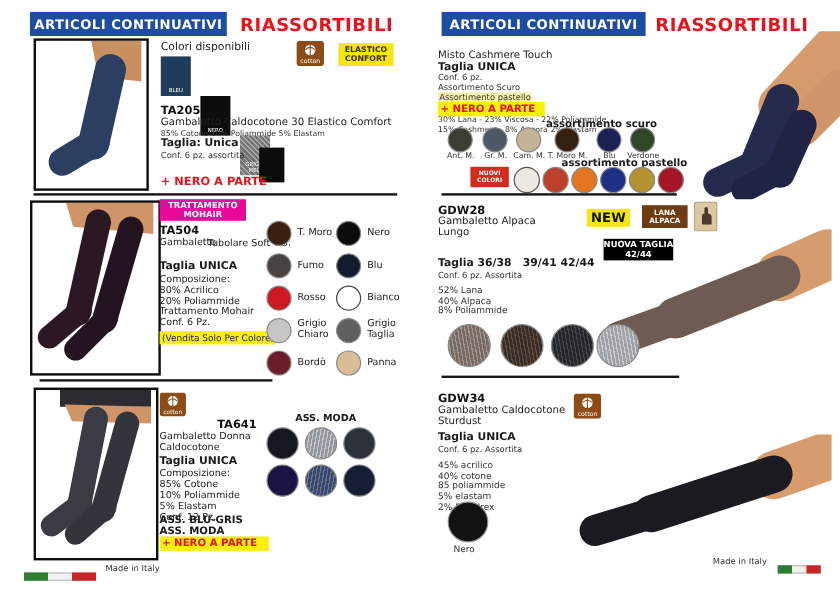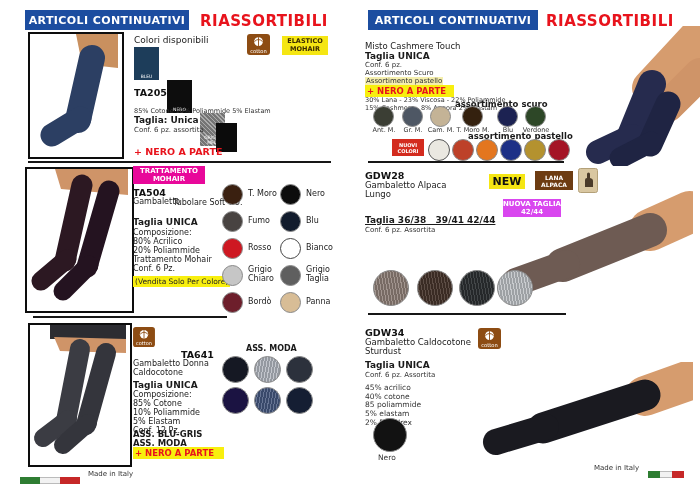--- a/index.html
+++ b/index.html
@@ -16,21 +16,21 @@
   .t7{font-size:7px;line-height:8.5px;color:#333;}
   .t65{font-size:6.5px;line-height:7.5px;color:#333;}
   .red-b{color:#e8131c;font-weight:bold;}
   .yhl{background:#f8ef0e;}
   .yhl-soft{background:#f5efad;}
   .badge{display:flex;align-items:center;justify-content:center;text-align:center;font-weight:bold;}
   .badge-magenta{background:#e8089a;color:#fff;font-size:7px;line-height:8px;}
   .badge-yellow{background:#f5e613;color:#3a2a00;font-size:6.5px;line-height:7.5px;}
   .badge-salmon{background:#e98f77;color:#5c2410;font-size:7.5px;line-height:9px;}
   .badge-brown{background:#6d3c12;color:#fff;font-size:6px;line-height:7px;}
-  .badge-crimson{background:#d946ef;color:#fff;font-size:7px;line-height:8.5px;}
+  .badge-crimson{background:#000000;color:#fff;font-size:7px;line-height:8.5px;}
   .badge-red-sm{background:#d32b1e;color:#fff;font-size:5px;line-height:6px;}
   .badge-new{background:#f5e613;color:#101010;font-size:11px;}
   .circle{border-radius:50%;border:1px solid #8a8a8a;box-sizing:border-box;}
   .sw{box-sizing:border-box;position:relative;}
   .sw-label{position:absolute;bottom:1px;left:0;right:0;text-align:center;
             color:#fff;font-size:4.5px;line-height:5px;}
   .divider{background:#161616;height:2px;}
   .clabel{font-size:8px;line-height:8.5px;color:#222;}
   .flag-seg{display:inline-block;height:7px;vertical-align:middle;}
 </style>
@@ -64,23 +64,24 @@
   </div>
 
   <div class="abs" style="left:247px;top:34px;">
     <svg width="23" height="21" viewBox="0 0 23 21">
       <rect width="23" height="21" rx="3" fill="#8d4c13"></rect>
       <circle cx="11.5" cy="7.6" r="4.4" fill="#fff"></circle>
       <path d="M7.4 7.6 Q11.5 3.4 15.6 7.6 M11.5 3.2 V12" stroke="#8d4c13" stroke-width="0.9" fill="none"></path>
       <text x="11.5" y="18.5" font-size="5.2" fill="#fff" text-anchor="middle" font-family="DejaVu Sans">cotton</text>
     </svg>
   </div>
-  <div class="abs badge badge-yellow" style="left:282px;top:36px;width:46px;height:19px;">ELASTICO MOHAIR</div>
+  <div class="abs badge badge-yellow" style="left:282px;top:36px;width:46px;height:19px;">ELASTICO CONFORT</div>
 
   <div class="abs code" style="left:134px;top:87px;">TA205</div>
+  <div class="abs t8" style="left:134px;top:98px;width:200px;font-size:8.5px;">Gambaletto Caldocotone 30 Elastico Comfort</div>
   <div class="abs t65" style="left:134px;top:108px;">85% Cotone  10% Poliammide  5% Elastam</div>
   <div class="abs b" style="left:134px;top:115px;font-size:9px;">Taglia: Unica</div>
   <div class="abs t7" style="left:134px;top:126px;">Conf. 6 pz. assortita</div>
   <div class="abs" style="left: 216px; top: 123px; width: 21px; height: 29px; background-color: rgb(11, 11, 11);"></div>
   <div class="abs red-b" style="left:134px;top:146px;font-size:9.5px;">+ NERO A PARTE</div>
 
   <div class="abs divider" style="left:28px;top:161px;width:303px;"></div>
 
   <div class="abs photo-box" style="left:25px;top:167px;width:105px;height:142px;">
     <svg width="101" height="138" viewBox="0 0 101 138">
@@ -242,22 +243,27 @@
   <div class="abs" style="left:578px;top:168px;">
     <svg width="20" height="25" viewBox="0 0 20 25">
       <rect x="0.5" y="0.5" width="19" height="24" rx="2" fill="#d9c7a1" stroke="#b3a078"></rect>
       <path d="M7 19 V12 q0-2 2-2 l0-4 q0-1.5 1.5-1.5 q1.5 0 1.5 1.5 l0 4 q3 .5 3 3 V19 Z" fill="#4a3a28"></path>
     </svg>
   </div>
   <div class="abs badge badge-crimson" style="left:503px;top:199px;width:58px;height:18px;flex-direction:column;">
     <div>NUOVA TAGLIA</div>
     <div>42/44</div>
   </div>
-  <div class="abs b" style="left:365px;top:215px;font-size:9px;white-space:pre;text-decoration:underline;">Taglia 36/38   39/41 42/44</div>
+  <div class="abs b" style="left:365px;top:215px;font-size:9px;white-space:pre;">Taglia 36/38   39/41 42/44</div>
   <div class="abs t7" style="left:365px;top:226px;">Conf. 6 pz. Assortita</div>
+  <div class="abs" style="left:365px;top:238px;">
+    <div class="t7" style="font-size:7.5px;line-height:8.5px;">52% Lana</div>
+    <div class="t7" style="font-size:7.5px;line-height:8.5px;">40% Alpaca</div>
+    <div class="t7" style="font-size:7.5px;line-height:8.5px;">8% Poliammide</div>
+  </div>
   <div class="abs circle" style="left: 373px; top: 270px; width: 36px; height: 36px; background-image: repeating-linear-gradient(80deg, rgba(255, 255, 255, 0.18) 0px, rgba(255, 255, 255, 0.18) 1px, rgba(0, 0, 0, 0.15) 1px, rgba(0, 0, 0, 0.15) 3px); background-color: rgb(141, 126, 118);"></div>
   <div class="abs circle" style="left: 417px; top: 270px; width: 36px; height: 36px; background-image: repeating-linear-gradient(80deg, rgba(255, 255, 255, 0.12) 0px, rgba(255, 255, 255, 0.12) 1px, rgba(0, 0, 0, 0.18) 1px, rgba(0, 0, 0, 0.18) 3px); background-color: rgb(71, 53, 44);"></div>
   <div class="abs circle" style="left: 459px; top: 270px; width: 36px; height: 36px; background-image: repeating-linear-gradient(80deg, rgba(255, 255, 255, 0.1) 0px, rgba(255, 255, 255, 0.1) 1px, rgba(0, 0, 0, 0.2) 1px, rgba(0, 0, 0, 0.2) 3px); background-color: rgb(46, 50, 52);"></div>
   <div class="abs circle" style="left: 497px; top: 270px; width: 36px; height: 36px; background-image: repeating-linear-gradient(80deg, rgba(255, 255, 255, 0.3) 0px, rgba(255, 255, 255, 0.3) 1px, rgba(0, 0, 0, 0.12) 1px, rgba(0, 0, 0, 0.12) 3px); background-color: rgb(179, 183, 187);"></div>
 
   <div class="abs divider" style="left:368px;top:313px;width:198px;"></div>
 
   <div class="abs" style="left:448px;top:362px;">
     <svg width="245" height="100" viewBox="0 0 245 100">
       <path d="M242 18 L197 34" stroke="#d69c6e" stroke-width="40" stroke-linecap="round" fill="none"></path>

